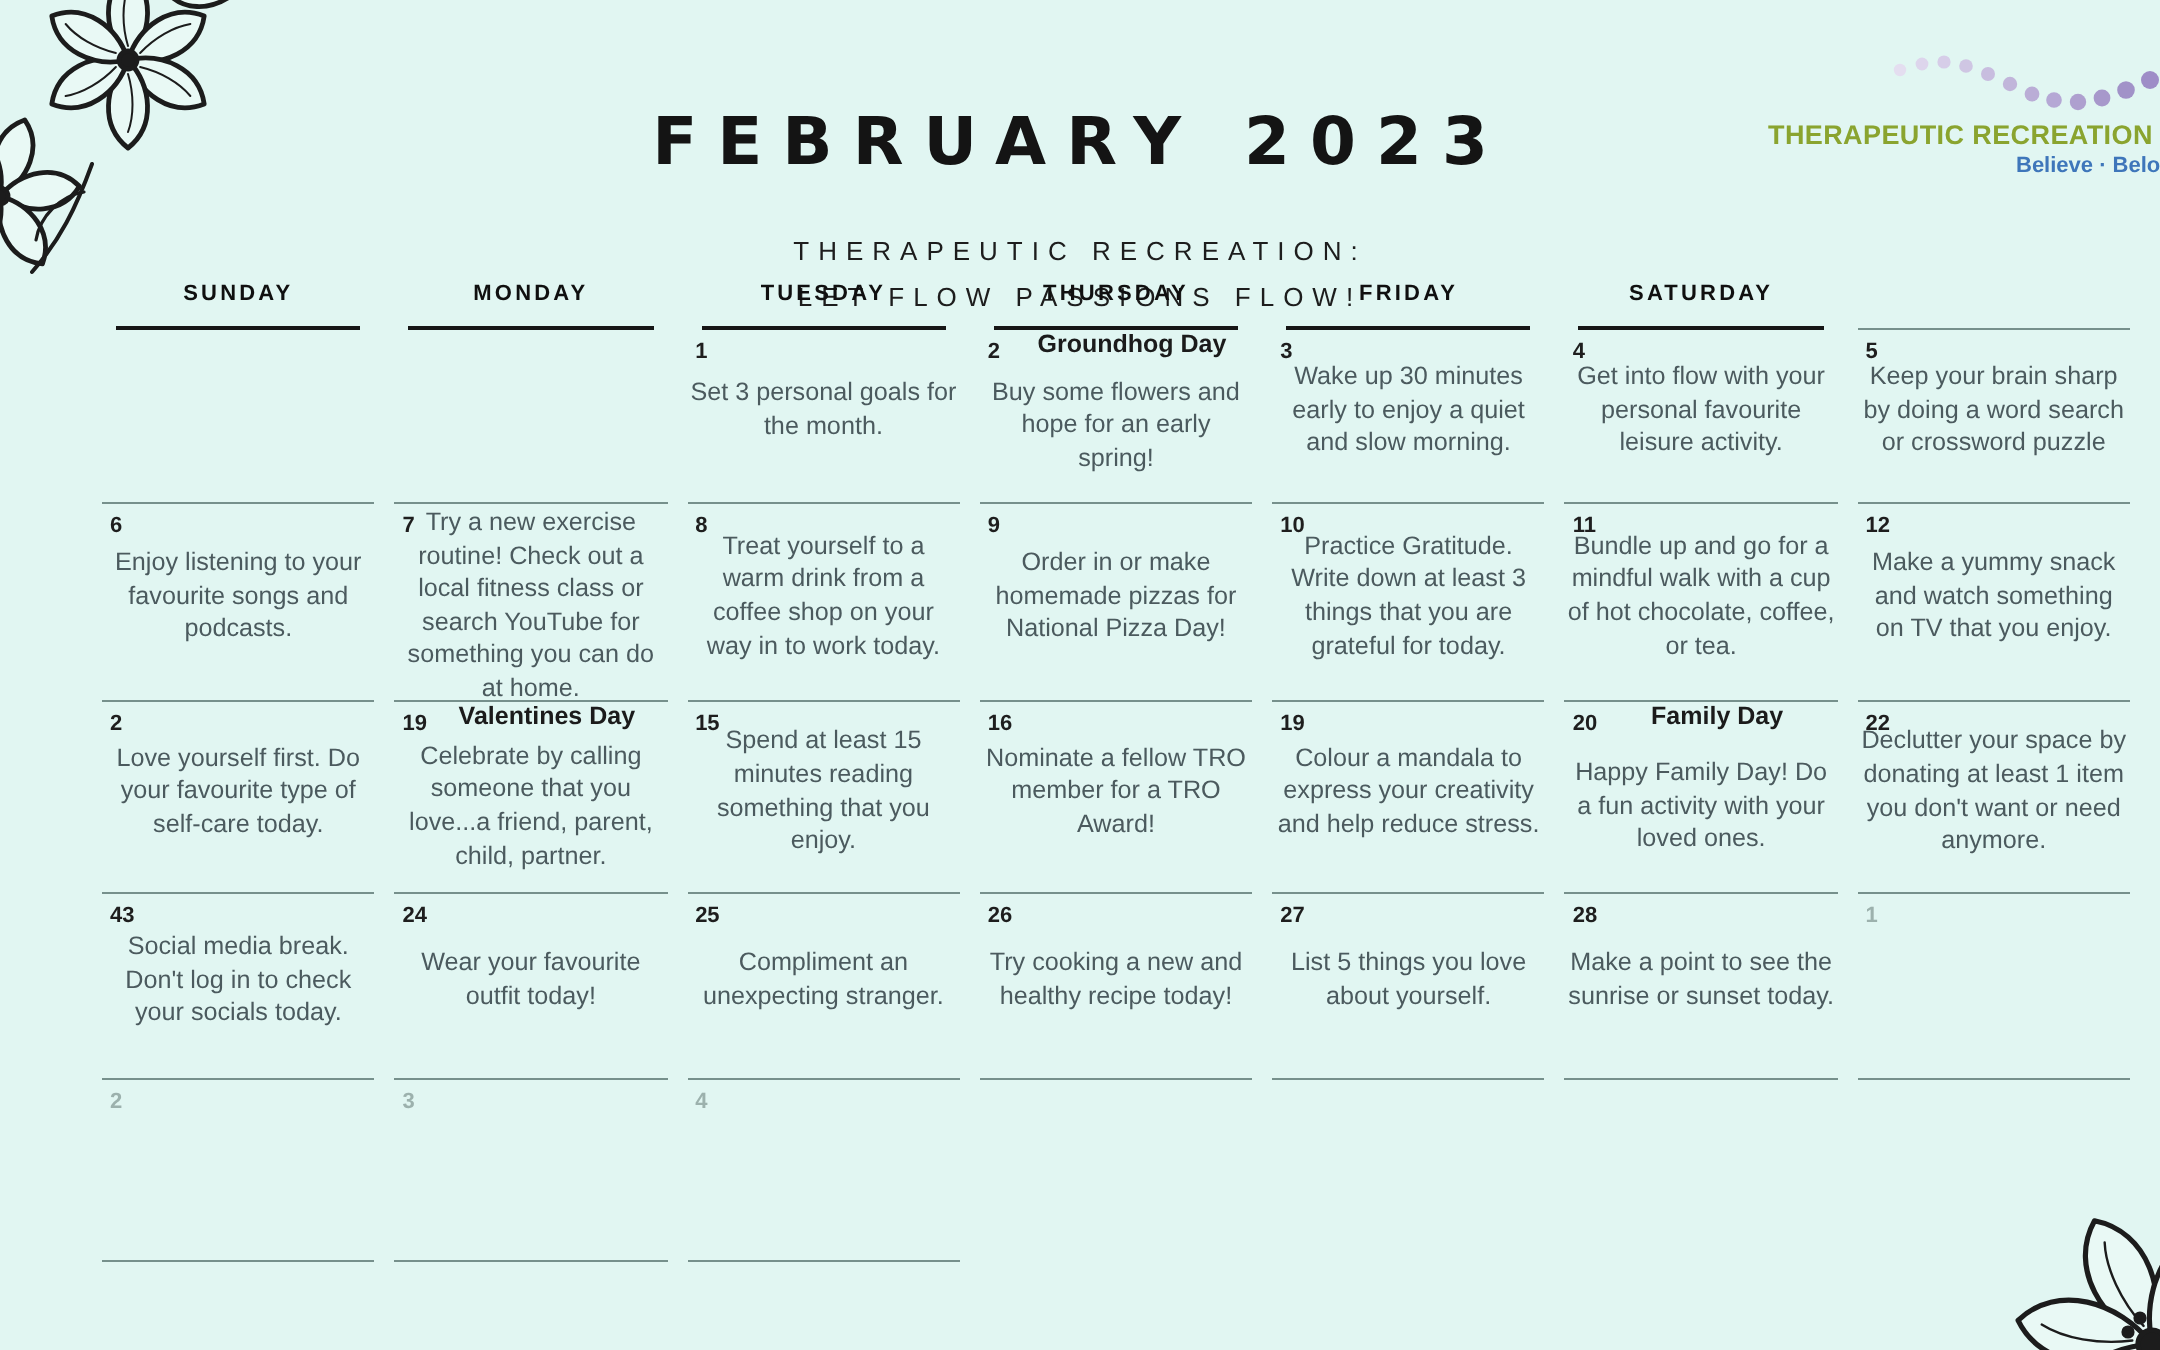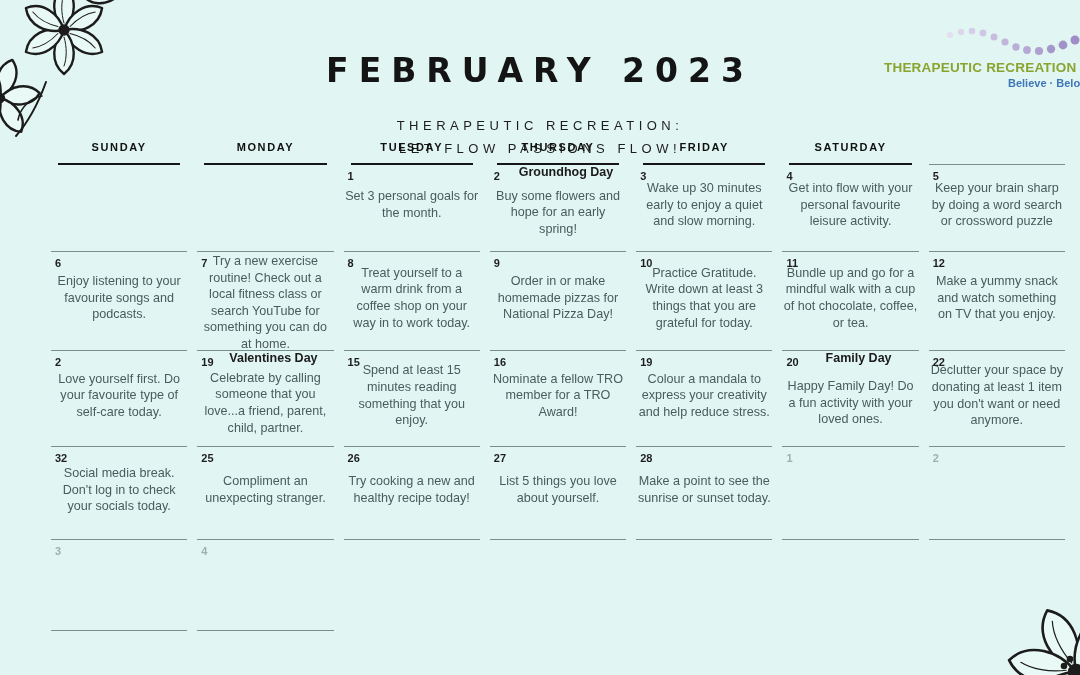--- a/index.html
+++ b/index.html
@@ -300,23 +300,28 @@
       <span class="cell-num">20</span>
       <div class="cell-head">Family Day</div>
       <div class="cell-text">Happy Family Day! Do a fun activity with your loved ones.</div>
     </div>
     <div class="cell col-line">
       <span class="cell-num">22</span>
       <div class="cell-head empty"></div>
       <div class="cell-text">Declutter your space by donating at least 1 item you don't want or need anymore.</div>
     </div>
     <div class="cell col-line">
-      <span class="cell-num">32</span>
+      <span class="cell-num">43</span>
       <div class="cell-head empty"></div>
       <div class="cell-text">Social media break. Don't log in to check your socials today.</div>
+    </div>
+    <div class="cell col-line">
+      <span class="cell-num">24</span>
+      <div class="cell-head empty"></div>
+      <div class="cell-text">Wear your favourite outfit today!</div>
     </div>
     <div class="cell col-line">
       <span class="cell-num">25</span>
       <div class="cell-head empty"></div>
       <div class="cell-text">Compliment an unexpecting stranger.</div>
     </div>
     <div class="cell">
       <span class="cell-num">26</span>
       <div class="cell-head empty"></div>
       <div class="cell-text">Try cooking a new and healthy recipe today!</div>

